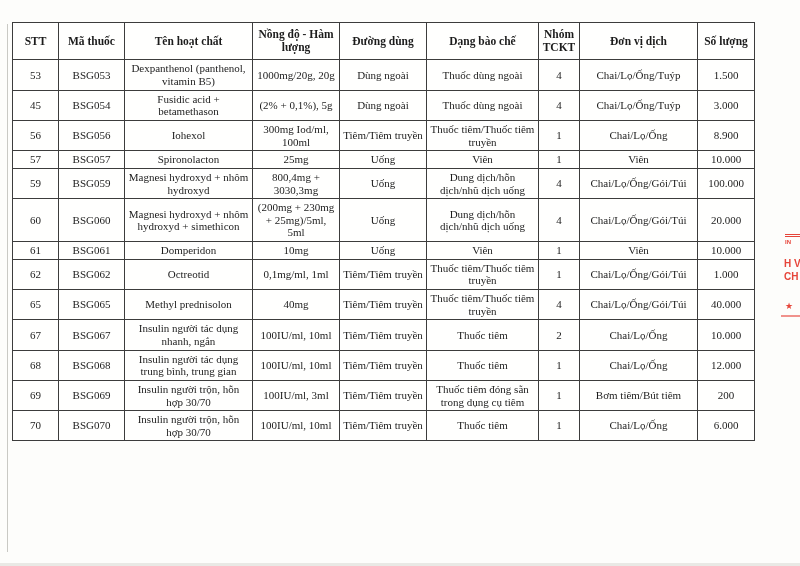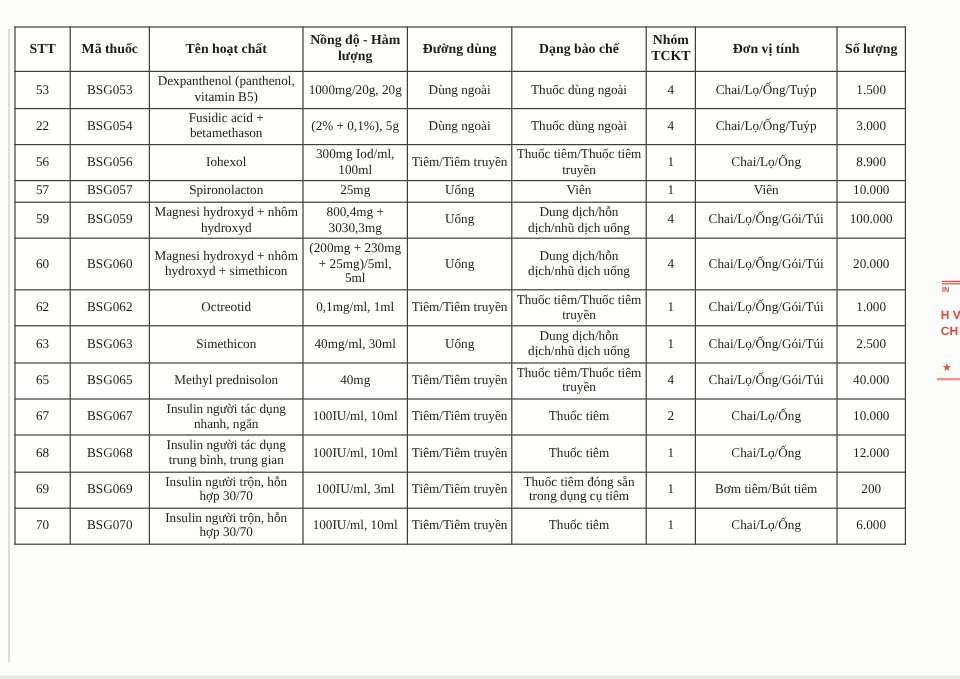--- a/index.html
+++ b/index.html
@@ -67,38 +67,38 @@
   </colgroup>
   <thead>
       <tr>
         <th>STT</th>
         <th>Mã thuốc</th>
         <th>Tên hoạt chất</th>
         <th>Nồng độ - Hàm lượng</th>
         <th>Đường dùng</th>
         <th>Dạng bào chế</th>
         <th>Nhóm TCKT</th>
-        <th>Đơn vị tính</th>
+        <th>Đơn vị dịch</th>
         <th>Số lượng</th>
       </tr>
     </thead>
   <tbody>
       <tr>
         <td>53</td>
         <td>BSG053</td>
         <td>Dexpanthenol (panthenol, vitamin B5)</td>
         <td>1000mg/20g, 20g</td>
         <td>Dùng ngoài</td>
         <td>Thuốc dùng ngoài</td>
         <td>4</td>
         <td>Chai/Lọ/Ống/Tuýp</td>
         <td>1.500</td>
       </tr>
       <tr>
-        <td>22</td>
+        <td>45</td>
         <td>BSG054</td>
         <td>Fusidic acid + betamethason</td>
         <td>(2% + 0,1%), 5g</td>
         <td>Dùng ngoài</td>
         <td>Thuốc dùng ngoài</td>
         <td>4</td>
         <td>Chai/Lọ/Ống/Tuýp</td>
         <td>3.000</td>
       </tr>
       <tr>
@@ -139,40 +139,40 @@
         <td>BSG060</td>
         <td>Magnesi hydroxyd + nhôm hydroxyd + simethicon</td>
         <td>(200mg + 230mg + 25mg)/5ml, 5ml</td>
         <td>Uống</td>
         <td>Dung dịch/hỗn dịch/nhũ dịch uống</td>
         <td>4</td>
         <td>Chai/Lọ/Ống/Gói/Túi</td>
         <td>20.000</td>
       </tr>
       <tr>
+        <td>61</td>
+        <td>BSG061</td>
+        <td>Domperidon</td>
+        <td>10mg</td>
+        <td>Uống</td>
+        <td>Viên</td>
+        <td>1</td>
+        <td>Viên</td>
+        <td>10.000</td>
+      </tr>
+      <tr>
         <td>62</td>
         <td>BSG062</td>
         <td>Octreotid</td>
         <td>0,1mg/ml, 1ml</td>
         <td>Tiêm/Tiêm truyền</td>
         <td>Thuốc tiêm/Thuốc tiêm truyền</td>
         <td>1</td>
         <td>Chai/Lọ/Ống/Gói/Túi</td>
         <td>1.000</td>
-      </tr>
-      <tr>
-        <td>63</td>
-        <td>BSG063</td>
-        <td>Simethicon</td>
-        <td>40mg/ml, 30ml</td>
-        <td>Uống</td>
-        <td>Dung dịch/hỗn dịch/nhũ dịch uống</td>
-        <td>1</td>
-        <td>Chai/Lọ/Ống/Gói/Túi</td>
-        <td>2.500</td>
       </tr>
       <tr>
         <td>65</td>
         <td>BSG065</td>
         <td>Methyl prednisolon</td>
         <td>40mg</td>
         <td>Tiêm/Tiêm truyền</td>
         <td>Thuốc tiêm/Thuốc tiêm truyền</td>
         <td>4</td>
         <td>Chai/Lọ/Ống/Gói/Túi</td>

